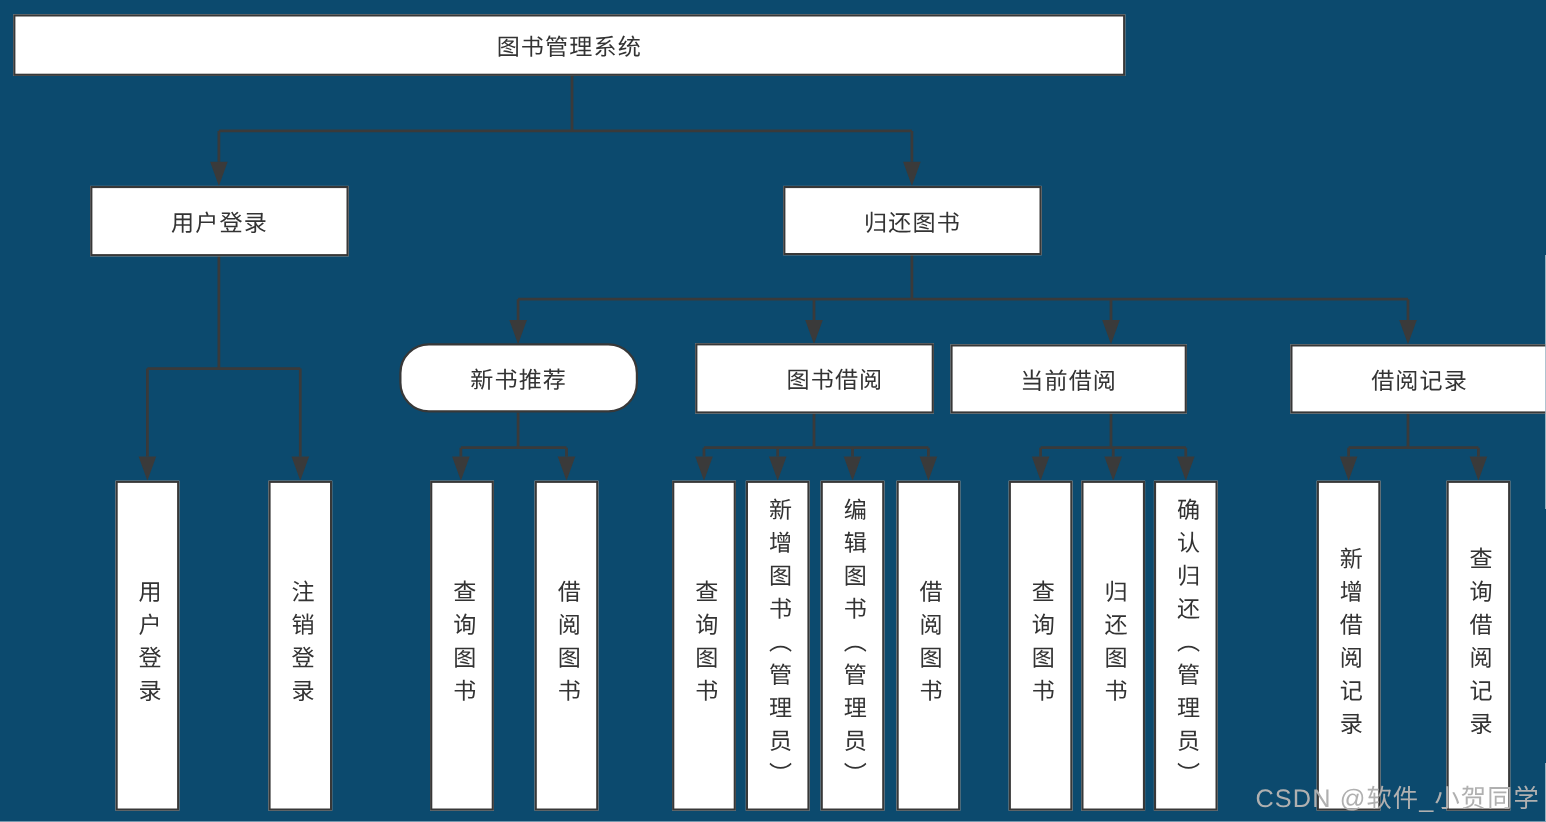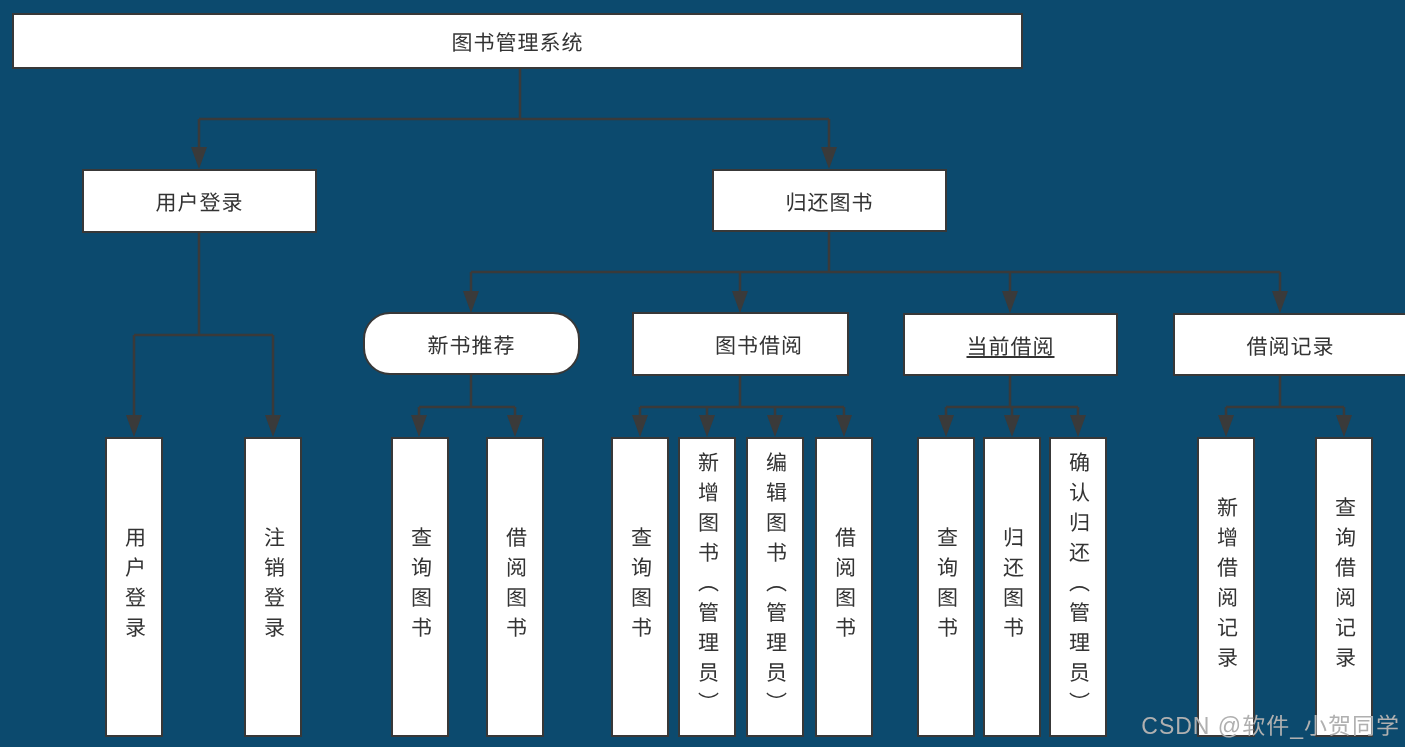--- a/index.html
+++ b/index.html
@@ -104,21 +104,21 @@
     </g>
   </svg>
 
   <div class="node" style="left:12px; top:13px; width:1011px; height:56px;">图书管理系统</div>
 
   <div class="node" style="left:82px; top:169px; width:235px; height:64px;">用户登录</div>
   <div class="node" style="left:712px; top:169px; width:235px; height:63px;">归还图书</div>
 
   <div class="node" style="left:363px; top:312px; width:217px; height:63px;border-radius:27px;">新书推荐</div>
   <div class="node" style="left:632px; top:312px; width:217px; height:64px;padding-left:37px;">图书借阅</div>
-  <div class="node" style="left:903px; top:313px; width:215px; height:63px;text-decoration:underline;">当前借阅</div>
+  <div class="node" style="left:864px; top:313px; width:215px; height:63px;">当前借阅</div>
   <div class="node" style="left:1173px; top:313px; width:235px; height:63px;">借阅记录</div>
 
   <div class="node leaf" style="left:105px; top:437px; width:58px; height:300px;">用户登录</div>
   <div class="node leaf" style="left:244px; top:437px; width:58px; height:300px;">注销登录</div>
 
   <div class="node leaf" style="left:391px; top:437px; width:58px; height:300px;">查询图书</div>
   <div class="node leaf" style="left:486px; top:437px; width:58px; height:300px;">借阅图书</div>
 
   <div class="node leaf" style="left:611px; top:437px; width:58px; height:300px;">查询图书</div>
   <div class="node leaf" style="left:678px; top:437px; width:58px; height:300px;">新增图书（管理员）</div>

